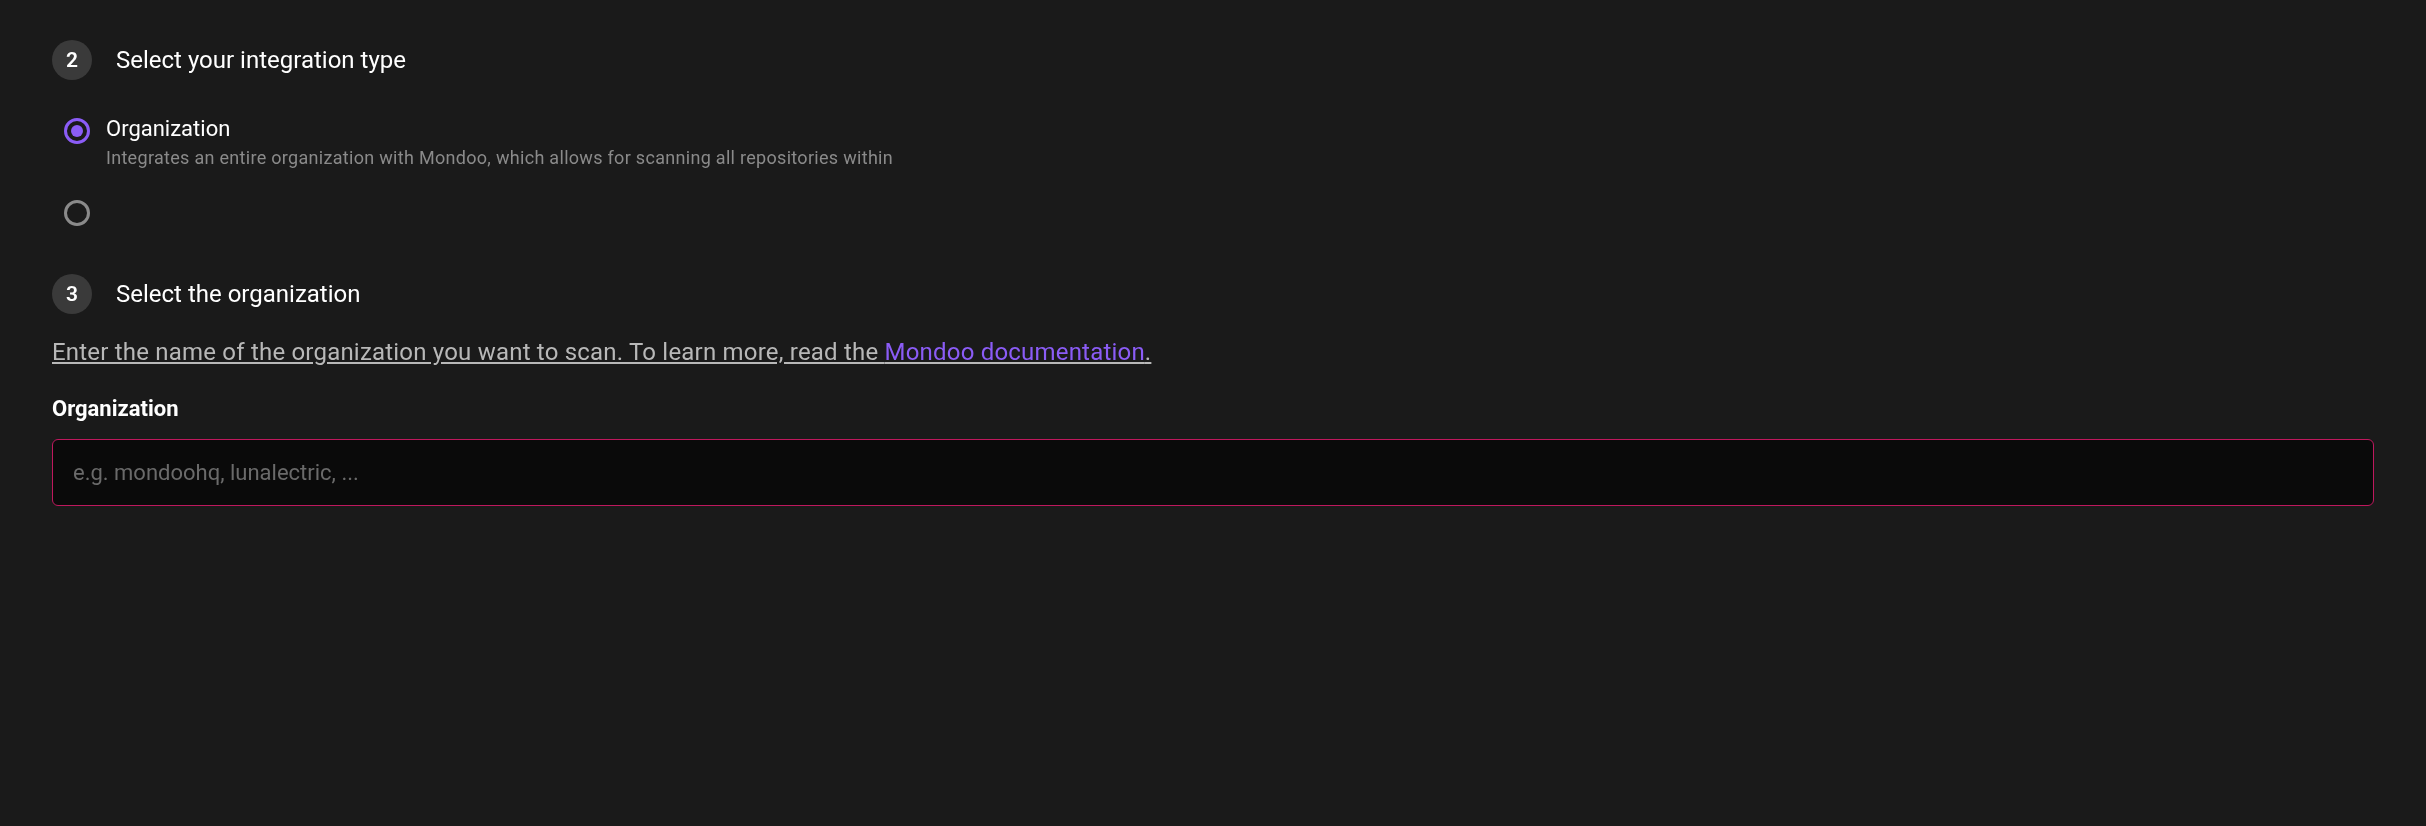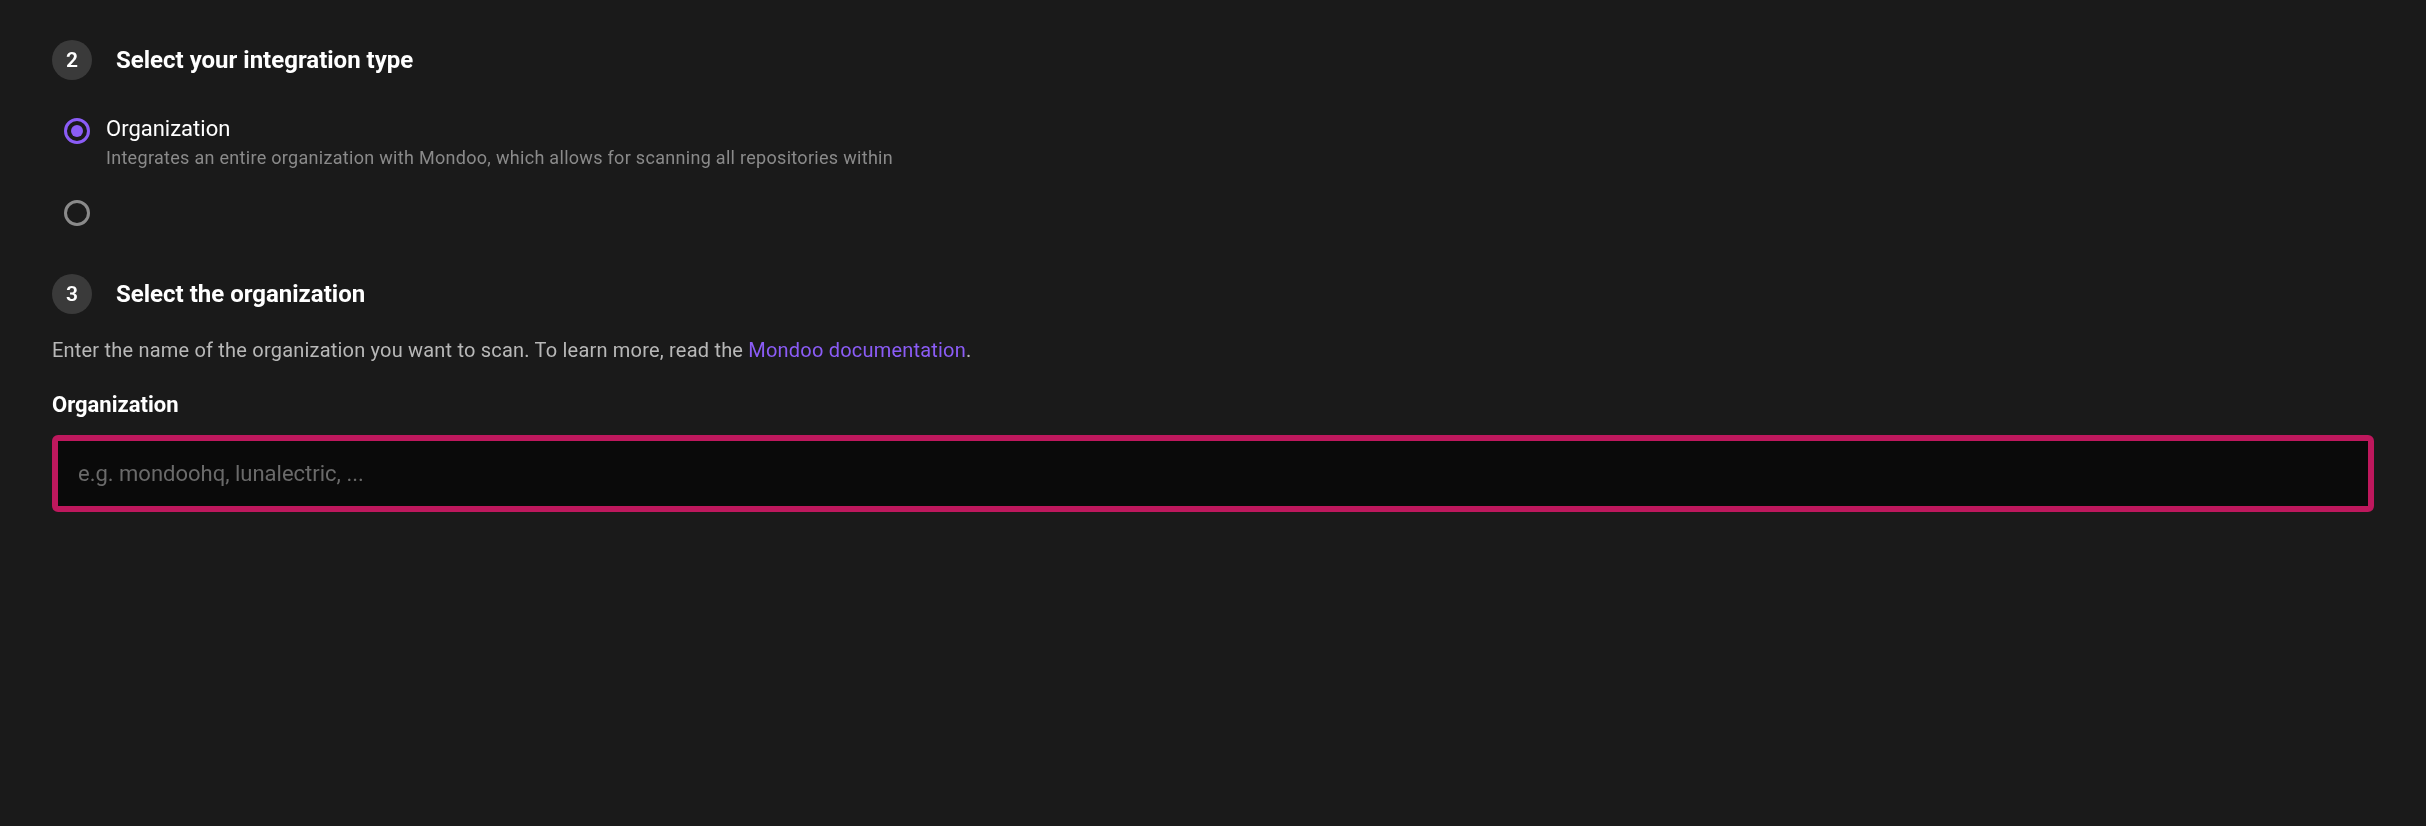--- a/index.html
+++ b/index.html
@@ -29,21 +29,21 @@
       display: flex;
       align-items: center;
       justify-content: center;
       font-size: 21px;
       font-weight: 600;
       color: #ffffff;
       flex-shrink: 0;
     }
     .step-title {
       font-size: 24px;
-      font-weight: 700;
+      font-weight: 400;
       color: #ffffff;
       text-align: center;
     }
     .radio-group {
       margin-left: 12px;
       margin-bottom: 48px;
     }
     .radio-option {
       display: flex;
       align-items: flex-start;
@@ -88,40 +88,41 @@
     .radio-description {
       font-size: 18px;
       font-weight: 400;
       color: #8a8a8a;
       letter-spacing: 0.3px;
     }
     .step3-header {
       margin-bottom: 24px;
     }
     .instruction-text {
-      font-size: 20px;
+      font-size: 24px;
       color: #b8b8b8;
       margin-bottom: 30px;
       letter-spacing: 0.2px;
+      text-decoration: underline;
     }
     .instruction-text a {
       color: #8b5cf6;
       text-decoration: none;
     }
     .field-label {
       font-size: 22px;
       font-weight: 700;
       color: #ffffff;
       margin-bottom: 18px;
       display: block;
     }
     .text-input {
       width: 100%;
       background-color: #0a0a0a;
-      border: 6px solid #be185d;
+      border: 1px solid #be185d;
       border-radius: 6px;
       padding: 20px 20px;
       font-size: 22px;
       color: #ffffff;
       font-family: inherit;
     }
     .text-input::placeholder {
       color: #6a6a6a;
     }
   </style>

